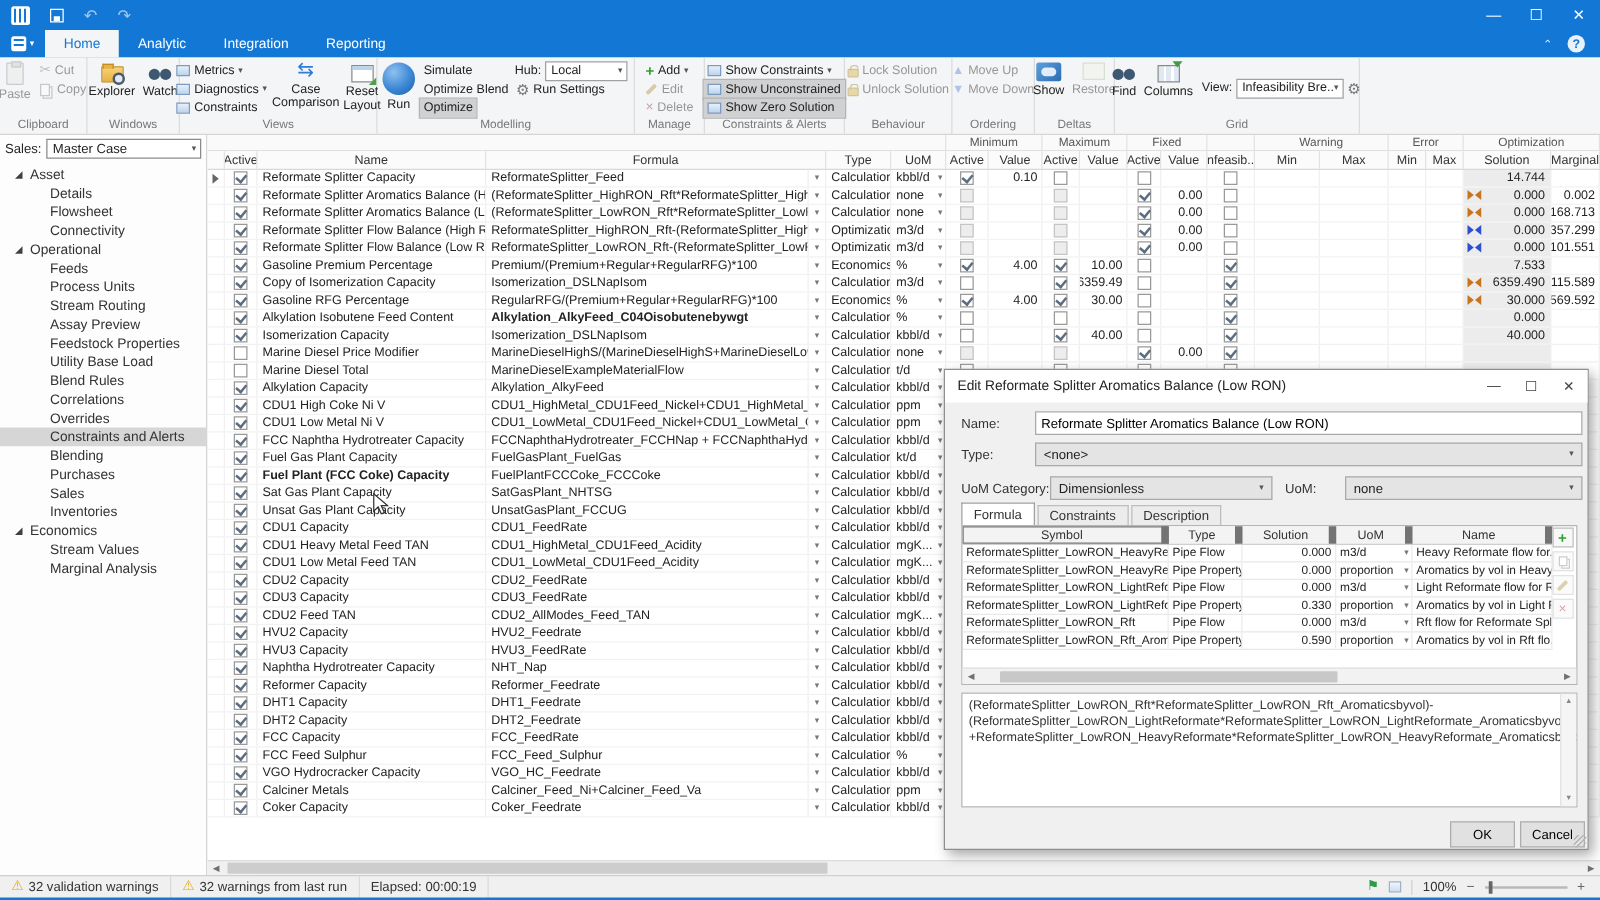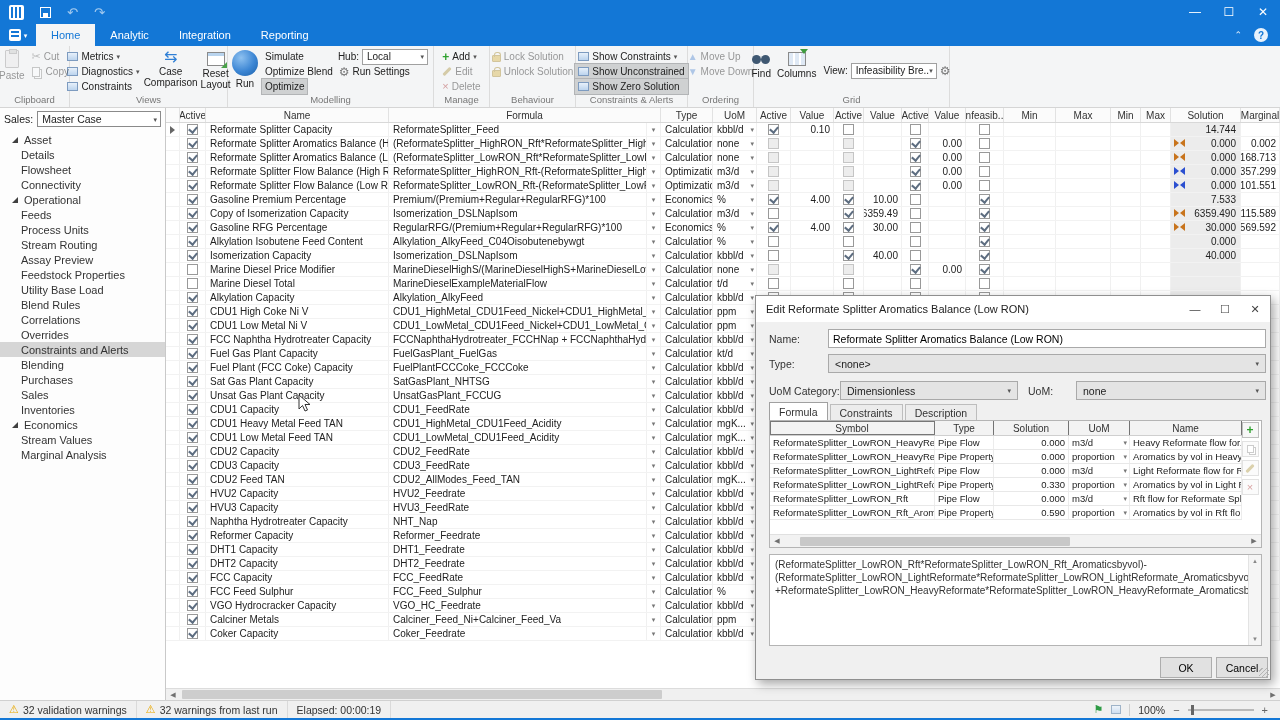--- a/index.html
+++ b/index.html
@@ -70,21 +70,21 @@
 .i-columns{width:18px;height:14px;border:1px solid #8a8a8a;background:repeating-linear-gradient(90deg,#dfe9f5 0 4px,#fff 4px 6px);position:relative;margin-top:2px}
 .i-columns::after{content:'';position:absolute;right:-3px;top:-4px;width:0;height:0;border-top:5px solid #3f9c3f;border-left:4px solid transparent;border-right:4px solid transparent}
 
 .workspace{position:absolute;top:108px;left:0;right:0;height:592px;background:#fff}
 .sidebar{position:absolute;left:0;top:0;width:166px;height:100%;background:#fdfdfd;border-right:1px solid #c9c9c9}
 .case-row{display:flex;align-items:center;gap:4px;padding:3px 4px;height:22px;font-size:10.5px}
 .case-combo{flex:1;display:flex;align-items:center;justify-content:space-between;background:#fff;border:1px solid #8a8a8a;height:16px;padding:0 3px 0 4px;font-size:10.5px}
 .tree{padding-top:2px}
 .tree-item{height:15px;display:flex;align-items:center;font-size:11px;color:#333}
 .tree-item.root{padding-left:12px;gap:6px}
-.tree-item.child{padding-left:21px}
+.tree-item.child{padding-left:40px}
 .tree-item.selected{background:#d6d6d6}
 .expander{width:0;height:0;border-bottom:6px solid #404040;border-left:6px solid transparent;flex:none}
 
 .gridarea{position:absolute;left:166px;top:0;right:0;height:100%;background:#fff;overflow:hidden}
 .ghrow{display:flex;height:13px;border-bottom:1px solid #e0e0e0;background:#fafafa}
 .ghcell{font-size:9.5px;color:#555;display:flex;align-items:center;justify-content:center;border-right:1px solid #e2e2e2;height:100%;flex:none}
 .ghead{display:flex;height:15px;border-bottom:1px solid #d8d8d8;background:#fbfbfb}
 .hcell{font-size:10px;color:#333;display:flex;align-items:center;justify-content:center;border-right:1px solid #e2e2e2;flex:none;overflow:hidden;white-space:nowrap}
 .grow{display:flex;height:14px;border-bottom:1px solid #f2f2f2}
 .gc{height:100%;display:flex;align-items:center;border-right:1px solid #f0f0f0;font-size:10px;overflow:hidden;white-space:nowrap;flex:none}
@@ -127,21 +127,21 @@
 .dlg-cbtn{width:30px;height:26px;display:flex;align-items:center;justify-content:center;font-size:11px;color:#444}
 .dlg-label{position:absolute;font-size:10.5px;color:#333}
 .dinput{position:absolute;border:1px solid #a9a9a9;height:19px;font-size:10.5px;padding:0 4px;font-family:inherit;background:#fff;width:438px}
 .dselect{position:absolute;background:#e4e4e4;border:1px solid #a9a9a9;height:19px;display:flex;align-items:center;justify-content:space-between;padding:0 6px;font-size:10.5px;color:#222}
 .dtabs{position:absolute;left:13px;top:106px;height:18px;display:flex;align-items:flex-end}
 .dtab{height:16px;line-height:16px;padding:0 9px;border:1px solid #bdbdbd;border-bottom:none;background:#ececec;font-size:10.5px;margin-right:2px;color:#333}
 .dtab.active{background:#fff;height:18px;line-height:18px;border-color:#a0a0a0}
 .dpanel{position:absolute;left:13px;right:8px;top:124px;height:128px;background:#fff;border:1px solid #b4b4b4}
 .sym-table{position:absolute;left:0;top:0;width:472px}
 .sym-hrow{display:flex;height:15px;background:#f3f3f3;border-bottom:1px solid #cfcfcf}
-.sym-hcell{font-size:10px;color:#333;display:flex;align-items:center;justify-content:center;border-right:1px solid #737373;flex:none;overflow:hidden}
+.sym-hcell{font-size:10px;color:#333;display:flex;align-items:center;justify-content:center;border-right:6px solid #737373;flex:none;overflow:hidden}
 .sym-hcell.sel{outline:1px solid #777;outline-offset:-1px}
 .sym-row{display:flex;height:14px;border-bottom:1px solid #e8e8e8}
 .sym-cell{font-size:9.5px;display:flex;align-items:center;border-right:1px solid #ececec;overflow:hidden;white-space:nowrap;padding-left:3px;flex:none}
 .sym-cell.num{justify-content:flex-end;padding-right:3px}
 .sym-cell.uomc{justify-content:space-between;padding-right:2px}
 .btncol{position:absolute;right:1px;top:1px;width:20px;display:flex;flex-direction:column;gap:3px;align-items:center}
 .sq-btn{width:17px;height:16px;border:1px solid #c0c0c0;background:#f7f7f7;display:flex;align-items:center;justify-content:center}
 .dhscroll{position:absolute;left:0;right:0;bottom:0;height:13px;background:#f2f2f2;border-top:1px solid #e0e0e0;display:flex;align-items:center}
 .dhs-thumb{position:absolute;left:16px;top:2px;height:9px;width:270px;background:#c8c8c8;border-radius:1px}
 .dlg-formula{position:absolute;left:13px;right:8px;top:258px;height:92px;background:#fff;border:1px solid #b4b4b4;font-size:10px;padding:3px 18px 3px 5px;white-space:pre-wrap;line-height:13px;overflow:hidden;color:#333}
@@ -195,20 +195,33 @@
             <span class="scissors">✂</span>
             <span>Cut</span>
           </div>
         <div class="rsmall disabled">
             <span class="i-pages"></span>
             <span>Copy</span>
           </div>
       </div>
     </div>
     <div class="rg-label">Clipboard</div>
+  </div>
+  <div class="rgroup" style="width:74px">
+    <div class="rg-body">
+      <div class="rbig">
+        <span class="i-folder"></span>
+        <span>Explorer</span>
+      </div>
+      <div class="rbig">
+        <span class="i-binoc"></span>
+        <span>Watch</span>
+      </div>
+    </div>
+    <div class="rg-label">Windows</div>
   </div>
   <div class="rgroup" style="width:158px">
     <div class="rg-body">
       <div class="rcol">
         <div class="rsmall">
             <span class="i-grid-s"></span>
             <span>Metrics</span>
             <span class="caret">▾</span>
           </div>
         <div class="rsmall">
@@ -282,69 +295,82 @@
             <span>Edit</span>
           </div>
         <div class="rsmall disabled">
             <span class="x-red">×</span>
             <span>Delete</span>
           </div>
       </div>
     </div>
     <div class="rg-label">Manage</div>
   </div>
-  <div class="rgroup" style="width:86px">
-    <div class="rg-body">
-      <div class="rcol">
-        <div class="rsmall disabled">
-            <span class="i-lock"></span>
-            <span>Lock Solution</span>
-          </div>
-        <div class="rsmall disabled">
-            <span class="i-lock"></span>
-            <span>Unlock Solution</span>
-          </div>
-      </div>
-    </div>
-    <div class="rg-label">Behaviour</div>
-  </div>
   <div class="rgroup" style="width:112px">
     <div class="rg-body">
       <div class="rcol">
         <div class="rsmall">
             <span class="i-grid-s"></span>
             <span>Show Constraints</span>
             <span class="caret">▾</span>
           </div>
         <div class="rsmall hl">
             <span class="i-grid-s"></span>
             <span>Show Unconstrained</span>
           </div>
         <div class="rsmall hl">
             <span class="i-grid-s"></span>
             <span>Show Zero Solution</span>
           </div>
       </div>
     </div>
     <div class="rg-label">Constraints &amp; Alerts</div>
   </div>
+  <div class="rgroup" style="width:86px">
+    <div class="rg-body">
+      <div class="rcol">
+        <div class="rsmall disabled">
+            <span class="i-lock"></span>
+            <span>Lock Solution</span>
+          </div>
+        <div class="rsmall disabled">
+            <span class="i-lock"></span>
+            <span>Unlock Solution</span>
+          </div>
+      </div>
+    </div>
+    <div class="rg-label">Behaviour</div>
+  </div>
   <div class="rgroup" style="width:66px">
     <div class="rg-body">
       <div class="rcol">
         <div class="rsmall disabled">
             <span class="arr-up">▲</span>
             <span>Move Up</span>
           </div>
         <div class="rsmall disabled">
             <span class="arr-down">▼</span>
             <span>Move Down</span>
           </div>
       </div>
     </div>
     <div class="rg-label">Ordering</div>
+  </div>
+  <div class="rgroup" style="width:64px">
+    <div class="rg-body">
+      <div class="rbig">
+          <span class="i-deltas"></span>
+          <span>Show</span>
+        </div>
+      <div class="rbig disabled">
+          <span class="i-restore"></span>
+          <span>Restore</span>
+        </div>
+    </div>
+    <div class="rg-label">Deltas</div>
   </div>
   <div class="rgroup" style="width:196px">
     <div class="rg-body" style="align-items:flex-start">
       <div class="rbig">
           <span class="i-binoc"></span>
           <span>Find</span>
         </div>
       <div class="rbig">
           <span class="i-columns"></span>
           <span>Columns</span>
@@ -439,20 +465,30 @@
         <div class="tree-item child">
           <span>Stream Values</span>
         </div>
         <div class="tree-item child">
           <span>Marginal Analysis</span>
         </div>
       </div>
   </div>
 
   <div class="gridarea">
+    <div class="ghrow">
+      <div class="ghcell" style="width:591px"></div>
+      <div class="ghcell" style="width:77px">Minimum</div>
+      <div class="ghcell" style="width:68px">Maximum</div>
+      <div class="ghcell" style="width:64px">Fixed</div>
+      <div class="ghcell" style="width:38px"></div>
+      <div class="ghcell" style="width:107px">Warning</div>
+      <div class="ghcell" style="width:60px">Error</div>
+      <div class="ghcell" style="width:109px">Optimization</div>
+    </div>
     <div class="ghead">
       <div class="hcell" style="width:14px"></div>
       <div class="hcell" style="width:26px">Active</div>
       <div class="hcell" style="width:183px">Name</div>
       <div class="hcell" style="width:272px">Formula</div>
       <div class="hcell" style="width:52px">Type</div>
       <div class="hcell" style="width:44px">UoM</div>
       <div class="hcell" style="width:34px">Active</div>
       <div class="hcell" style="width:43px">Value</div>
       <div class="hcell" style="width:30px">Active</div>
@@ -805,21 +841,21 @@
             <span>30.000</span>
           </div>
           <div class="gc num" style="width: 39px;">1569.592</div>
         </div>
         <div class="grow">
           <div class="gc ctr" style="width: 14px;"></div>
           <div class="gc ctr" style="width: 26px;">
             <span class="cb c"></span>
           </div>
           <div class="gc txt" style="width: 183px;">Alkylation Isobutene Feed Content</div>
-          <div class="gc txt" style="width: 258px;">Alkylation_AlkyFeed_C04Oisobutenebywgt</div>
+          <div class="gc txt" style="width: 258px; font-weight: bold;">Alkylation_AlkyFeed_C04Oisobutenebywgt</div>
           <div class="gc ctr" style="width: 14px;">
             <span class="caret2">▾</span>
           </div>
           <div class="gc txt" style="width: 52px;">Calculation</div>
           <div class="gc txt uomc" style="width: 44px;">
             <span>%</span>
             <span class="caret2">▾</span>
           </div>
           <div class="gc ctr" style="width: 34px;">
             <span class="cb u"></span>
@@ -1155,21 +1191,21 @@
           <div class="gc sol" style="width: 70px;">
             <span></span>
           </div>
           <div class="gc num" style="width: 39px;"></div>
         </div>
         <div class="grow">
           <div class="gc ctr" style="width: 14px;"></div>
           <div class="gc ctr" style="width: 26px;">
             <span class="cb c"></span>
           </div>
-          <div class="gc txt" style="width: 183px;">Fuel Plant (FCC Coke) Capacity</div>
+          <div class="gc txt" style="width: 183px; font-weight: bold;">Fuel Plant (FCC Coke) Capacity</div>
           <div class="gc txt" style="width: 258px;">FuelPlantFCCCoke_FCCCoke</div>
           <div class="gc ctr" style="width: 14px;">
             <span class="caret2">▾</span>
           </div>
           <div class="gc txt" style="width: 52px;">Calculation</div>
           <div class="gc txt uomc" style="width: 44px;">
             <span>kbbl/d</span>
             <span class="caret2">▾</span>
           </div>
           <div class="gc ctr" style="width: 34px;">

